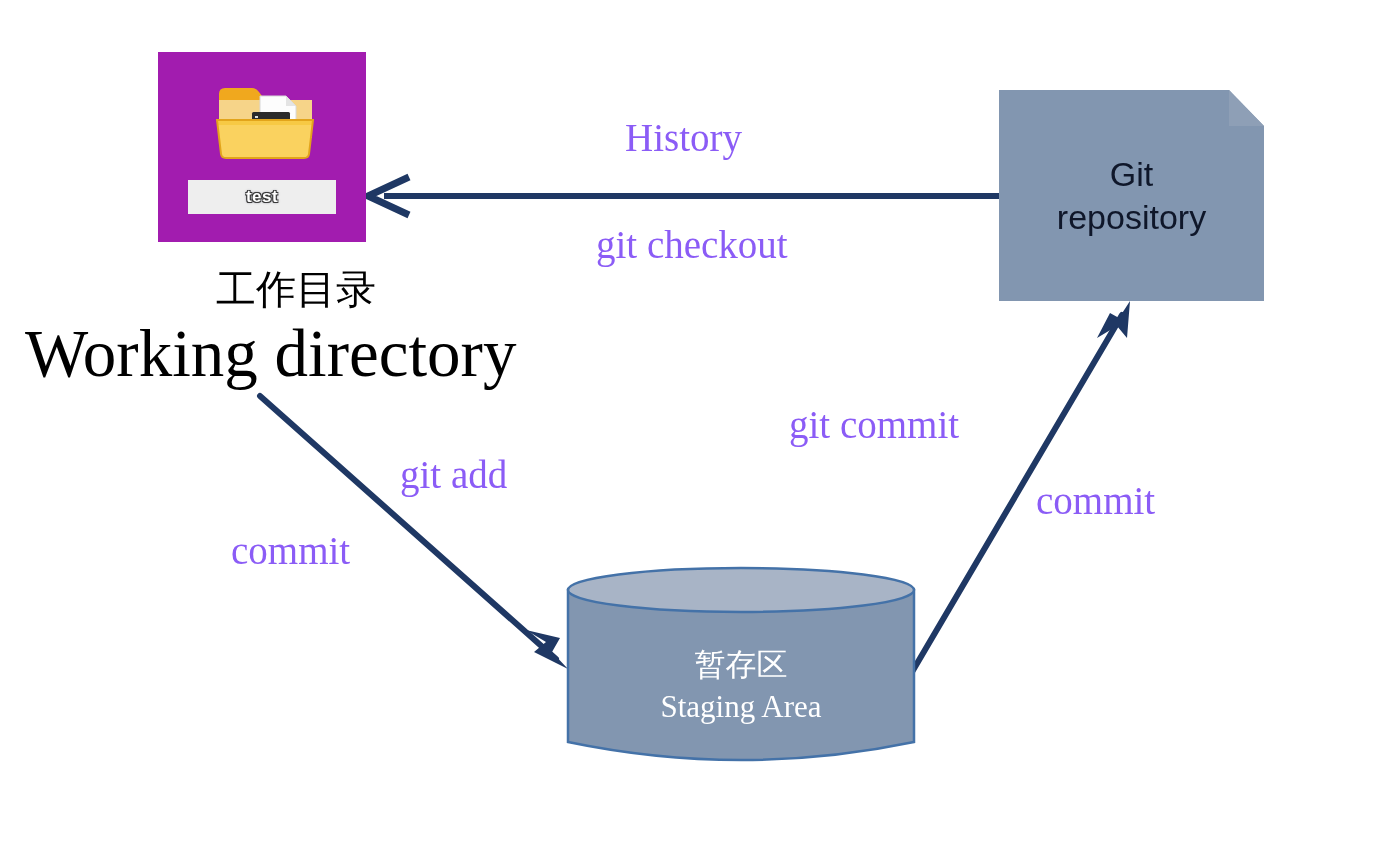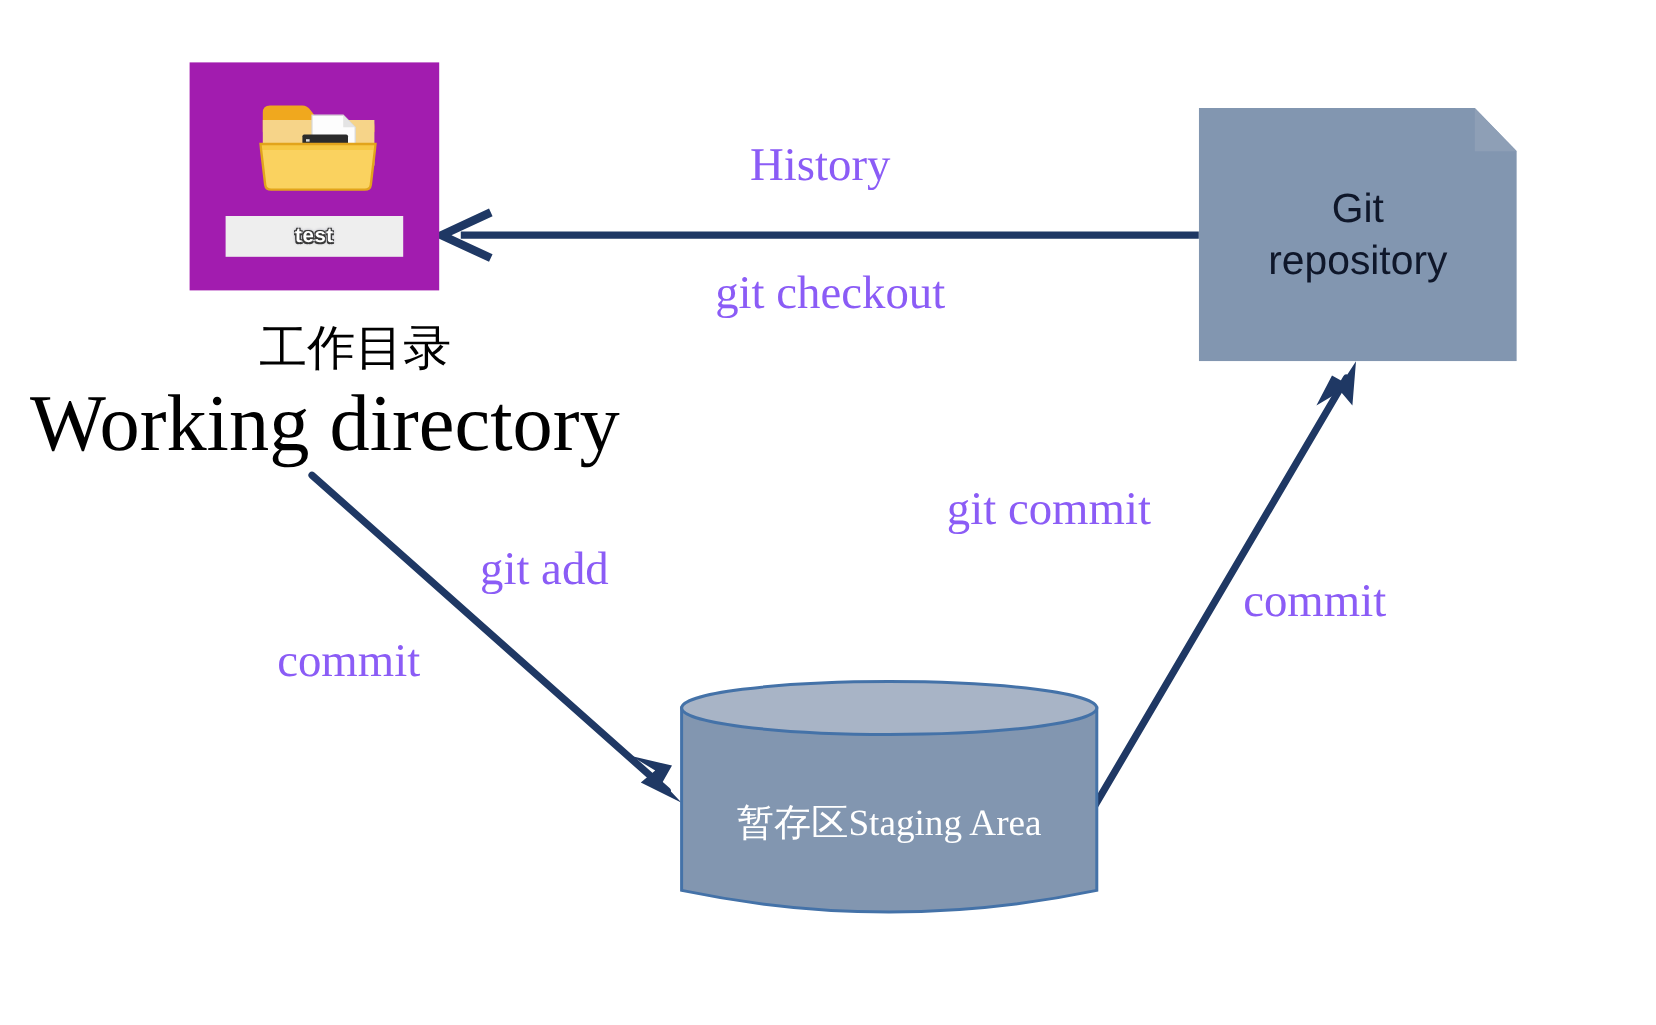--- a/index.html
+++ b/index.html
@@ -104,20 +104,21 @@
     width: 350px;
     height: 206px;
   }
   .cyl-text {
     position: absolute;
     left: 566px;
     top: 566px;
     width: 350px;
     height: 206px;
     display: flex;
+    flex-direction: column;
     align-items: center;
     justify-content: center;
     padding-top: 34px;
     box-sizing: border-box;
     color: #ffffff;
     font-size: 31px;
     line-height: 1.35;
     text-align: center;
   }
   .cyl-text .cn { font-size: 31px; }

